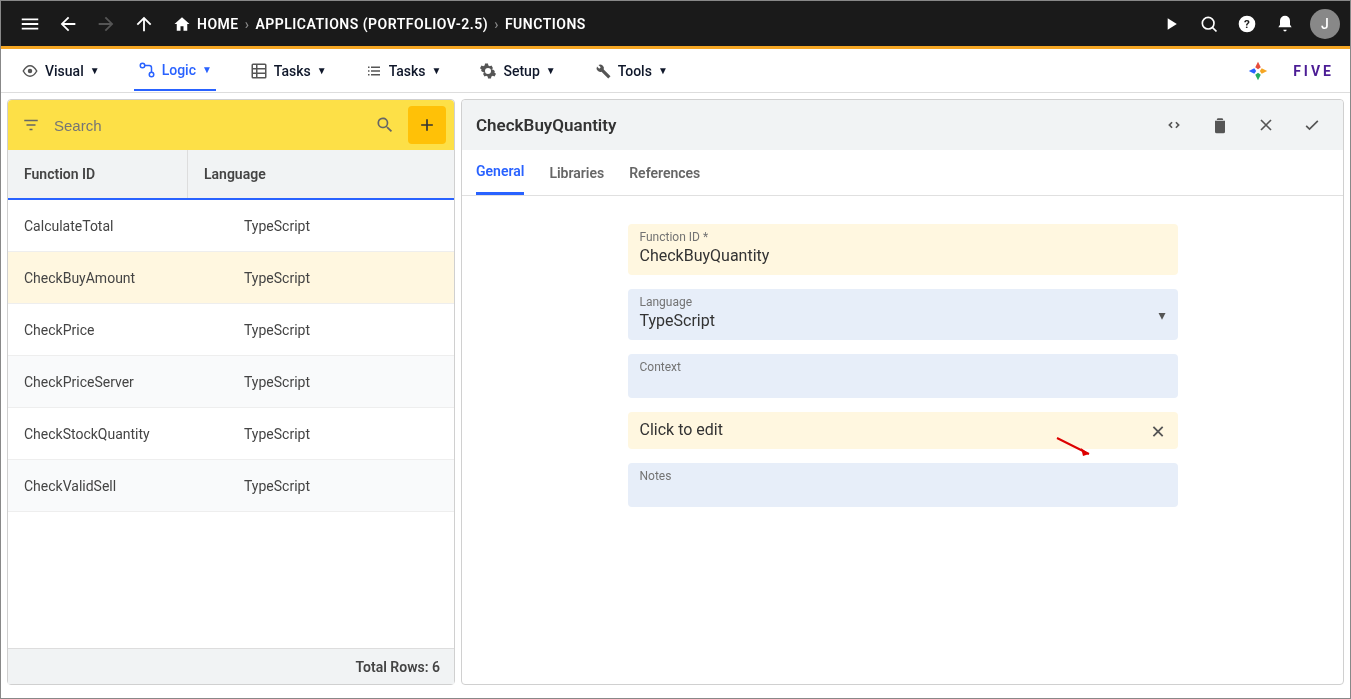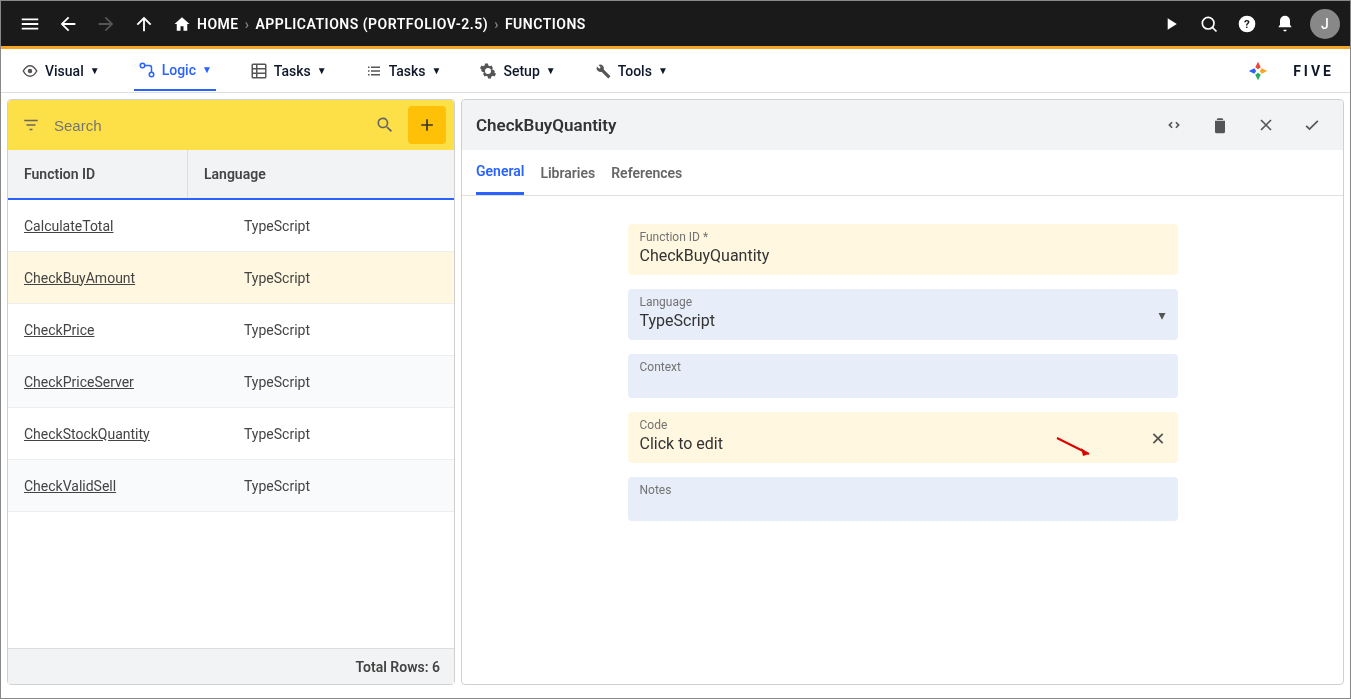--- a/index.html
+++ b/index.html
@@ -12,50 +12,50 @@
 .breadcrumb { display: flex; align-items: center; gap: 6px; margin-left: 10px; font-weight: 600; font-size: 14px; letter-spacing: 0.5px; }
 .breadcrumb .chev { color: #888; }
 .breadcrumb .seg { color: #fff; display: flex; align-items: center; gap: 6px; }
 .topbar .spacer { flex: 1; }
 .avatar { width: 30px; height: 30px; border-radius: 50%; background: #888; color: #fff; display: flex; align-items: center; justify-content: center; font-weight: 500; margin-left: 6px; }
 
 .menubar { height: 44px; border-bottom: 1px solid #ddd; display: flex; align-items: center; padding: 0 16px; gap: 30px; }
 .menubar .menu-item { display: flex; align-items: center; gap: 6px; color: #0f172a; font-weight: 500; cursor: pointer; padding: 10px 4px; }
 .menubar .menu-item.active { color: #2962ff; border-bottom: 2px solid #2962ff; }
 .menubar .menu-item .tri { font-size: 10px; }
-.menubar .brand { margin-left: auto; display: flex; align-items: center; gap: 24px; font-weight: 700; letter-spacing: 3px; color: #0f172a; }
+.menubar .brand { margin-left: auto; display: flex; align-items: center; gap: 24px; font-weight: 700; letter-spacing: 3px; color: #4c1d95; }
 
 .workspace { display: flex; height: calc(100% - 99px); padding: 6px; gap: 6px; }
 .left-panel { width: 448px; border: 1px solid #d0d0d0; border-radius: 4px; display: flex; flex-direction: column; background: #fff; }
 .search-bar { height: 50px; display: flex; align-items: center; padding: 0 8px; gap: 8px; background: #fde047; border-radius: 4px 4px 0 0; }
 .search-bar input { flex: 1; border: none; background: transparent; font-size: 15px; outline: none; color: #555; }
 .search-bar .filter-ic, .search-bar .search-ic { width: 30px; height: 30px; display: flex; align-items: center; justify-content: center; color: #666; }
 .add-btn { width: 38px; height: 38px; background: #ffc107; border-radius: 4px; display: flex; align-items: center; justify-content: center; cursor: pointer; }
 .add-btn svg { fill: #333; }
 
 .table { flex: 1; display: flex; flex-direction: column; }
 .table-header { display: flex; height: 50px; border-bottom: 2px solid #2962ff; background: #f1f3f4; }
 .th { padding: 0 16px; display: flex; align-items: center; font-weight: 600; color: #444; }
 .th.col1 { width: 180px; border-right: 1px solid #ddd; }
 .th.col2 { flex: 1; }
 .table-body { flex: 1; overflow: auto; }
 .tr { display: flex; height: 52px; border-bottom: 1px solid #eee; cursor: pointer; }
 .tr:nth-child(even) { background: #f9fafb; }
 .tr.selected { background: #fff7e0; }
 .td { padding: 0 16px; display: flex; align-items: center; color: #444; }
-.td.col1 { width: 220px; text-decoration: underline; }
+.td.col1 { width: 220px; }
 .td.col2 { flex: 1; }
 .table-footer { height: 36px; background: #f1f3f4; display: flex; align-items: center; justify-content: flex-end; padding: 0 14px; font-weight: 600; color: #444; border-top: 1px solid #ddd; }
 
 .right-panel { flex: 1; border: 1px solid #d0d0d0; border-radius: 4px; display: flex; flex-direction: column; }
 .detail-header { height: 50px; background: #f1f3f4; display: flex; align-items: center; padding: 0 14px; gap: 12px; border-radius: 4px 4px 0 0; }
 .detail-title { font-size: 17px; font-weight: 600; color: #333; }
 .detail-header .sp { flex: 1; }
 .detail-header .hicon { width: 34px; height: 34px; display: flex; align-items: center; justify-content: center; color: #555; cursor: pointer; }
-.tabs { display: flex; gap: 16px; padding: 0 14px; border-bottom: 1px solid #e0e0e0; height: 46px; align-items: center; }
+.tabs { display: flex; gap: 25px; padding: 0 14px; border-bottom: 1px solid #e0e0e0; height: 46px; align-items: center; }
 .tab { font-weight: 600; color: #666; cursor: pointer; height: 100%; display: flex; align-items: center; }
 .tab.active { color: #2962ff; border-bottom: 3px solid #2962ff; }
 .form-area { flex: 1; padding: 28px 0; display: flex; flex-direction: column; align-items: center; gap: 14px; position: relative; }
 .field { width: 550px; border-radius: 4px; padding: 6px 12px 10px 12px; position: relative; }
 .field .label { font-size: 12px; color: #737373; }
 .field .value { font-size: 16px; color: #333; margin-top: 2px; }
 .field.yellow { background: #fff7e0; }
 .field.blue { background: #e7eef9; }
 .field .chev-d { position: absolute; right: 12px; top: 50%; transform: translateY(-50%); color: #555; }
 .field .clear-x { position: absolute; right: 12px; top: 50%; transform: translateY(-50%); color: #555; cursor: pointer; font-size: 18px; }
@@ -280,21 +280,20 @@
       <div class="field blue">
         <div class="label">Language</div>
         <div class="value">TypeScript</div>
         <div class="chev-d">▾</div>
       </div>
       <div class="field blue short">
         <div class="label">Context</div>
         <div class="value"></div>
       </div>
       <div class="field yellow">
-        <div class="label">Code</div>
         <div class="value">Click to edit</div>
         <div class="clear-x">✕</div>
       </div>
       <div class="field blue short">
         <div class="label">Notes</div>
         <div class="value"></div>
       </div>
       <svg class="arrow-annot" width="40" height="28">
           <path d="M2 2 L34 18" stroke="#d00" stroke-width="2" fill="none"></path>
           <path d="M34 18 L26 12 L28 20 Z" fill="#d00"></path>

